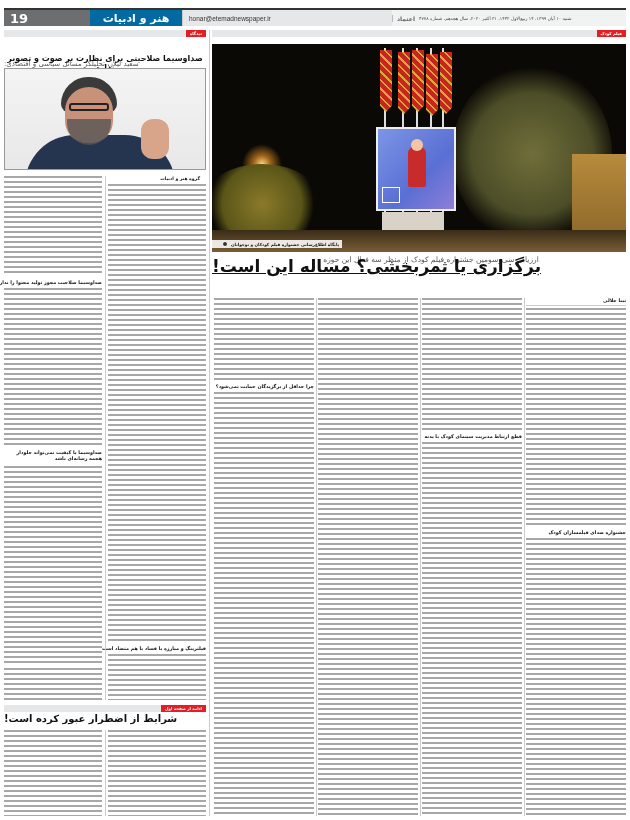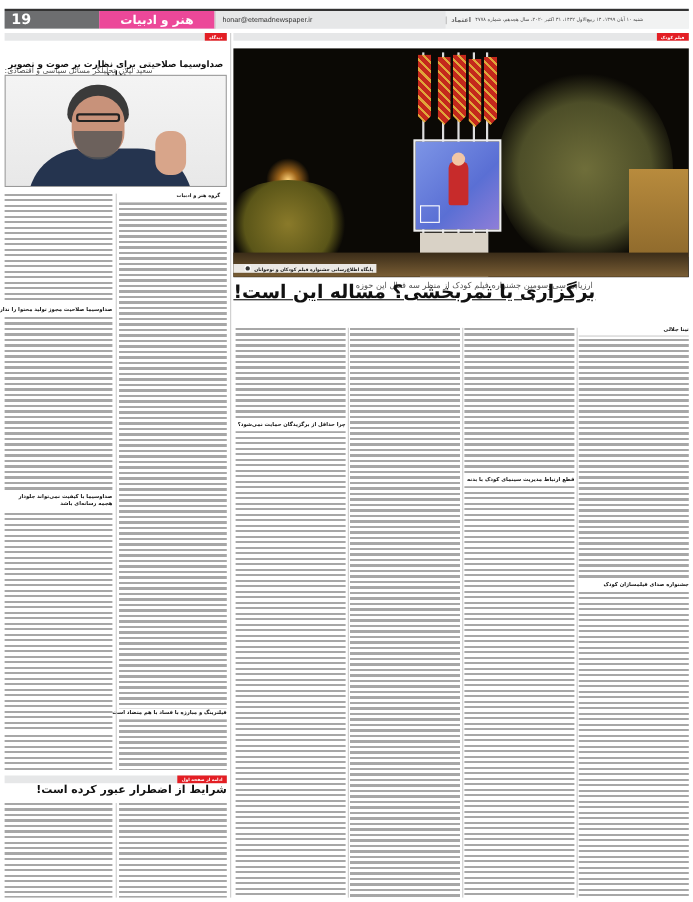--- a/index.html
+++ b/index.html
@@ -2,21 +2,21 @@
 <html><head>
 <meta charset="utf-8">
 <style>
   * { box-sizing: border-box; margin: 0; padding: 0; }
   html, body { width: 630px; height: 820px; background: #fff; overflow: hidden; }
   body { font-family: "DejaVu Sans", sans-serif; direction: rtl; color: #222; position: relative; }
 
   
   .masthead { position: absolute; top: 8px; left: 4px; width: 622px; height: 18px; border-top: 2px solid #333; display: flex; direction: ltr; background: #eceff2; }
   .mh-pagenum { width: 86px; background: #6d6e70; color: #fff; font: bold 13px "DejaVu Sans", sans-serif; display: flex; align-items: center; padding-left: 6px; }
-  .mh-section { width: 105px; background: #ec4899; color: #fff; font: bold 11px "DejaVu Sans", sans-serif; display: flex; align-items: center; justify-content: center; }
+  .mh-section { width: 92px; background: #0369a1; color: #fff; font: bold 11px "DejaVu Sans", sans-serif; display: flex; align-items: center; justify-content: center; }
   .mh-email { width: 210px; background: #e6e7e8; color: #333; font: 6.5px "Liberation Sans", sans-serif; display: flex; align-items: center; padding-left: 6px; border-left: 1px solid #ccc; }
   .mh-dateline { flex: 1; background: #f1f2f2; color: #444; font: 4.5px "DejaVu Sans", sans-serif; display: flex; align-items: center; justify-content: flex-end; padding-right: 6px; direction: rtl; gap: 4px; }
   .mh-logo { font: bold 6px "DejaVu Sans", sans-serif; color: #666; border-left: 1px solid #bbb; padding-left: 4px; }
 
   
   .kicker-bar { position: absolute; height: 7px; background: #e6e7e8; }
   .kicker-label { position: absolute; top: 0; right: 0; height: 7px; background: #e31e24; color: #fff; font: bold 4px "DejaVu Sans", sans-serif; padding: 0 4px; display: flex; align-items: center; }
   .left-sub { position: absolute; top: 60px; left: 4px; width: 202px; text-align: left; font: 7px "DejaVu Sans", sans-serif; color: #555; }
   .left-title { position: absolute; top: 54px; left: 4px; width: 202px; text-align: center; font: bold 8px "DejaVu Sans", sans-serif; color: #111; }
   .portrait { position: absolute; top: 68px; left: 4px; width: 202px; height: 102px; border: 1px solid #999; overflow: hidden; background: linear-gradient(180deg, #f4f4f4 0%, #e8e8e8 100%); }
@@ -49,21 +49,21 @@
   .caption { position: absolute; top: 240px; left: 212px; height: 8px; background: rgba(255,255,255,.88); font: bold 4.2px "DejaVu Sans", sans-serif; color: #111; padding: 0 3px 0 10px; display: flex; align-items: center; gap: 3px; }
   .cam-icon { width: 6px; height: 6px; border-radius: 50%; background: #333; border: 1px solid #fff; }
 
   .main-kicker { position: absolute; top: 255px; left: 224px; width: 414px; text-align: center; font: 7.5px "DejaVu Sans", sans-serif; color: #555; }
   .main-title { position: absolute; top: 256px; left: 212px; width: 414px; text-align: left; font: bold 17px "DejaVu Sans", sans-serif; color: #111; letter-spacing: -0.3px; text-decoration: underline; }
 
   .author { position: absolute; top: 298px; right: 4px; width: 100px; font: bold 4.8px "DejaVu Sans", sans-serif; color: #111; border-bottom: 1px solid #ccc; padding-bottom: 2px; }
 
   
   .bl-kicker-bar { position: absolute; top: 705px; left: 4px; width: 202px; height: 7px; background: #e6e7e8; }
-  .bl-title { position: absolute; top: 713px; left: 4px; width: 202px; text-align: right; font: bold 10px "DejaVu Sans", sans-serif; color: #111; }
+  .bl-title { position: absolute; top: 713px; left: 4px; width: 202px; text-align: left; font: bold 10px "DejaVu Sans", sans-serif; color: #111; }
 </style>
 </head>
 <body>
 
 <div class="masthead">
   <div class="mh-pagenum">19</div>
   <div class="mh-section">هنر و ادبیات</div>
   <div class="mh-email">honar@etemadnewspaper.ir</div>
   <div class="mh-dateline">
     <span>شنبه ۱۰ آبان ۱۳۹۹، ۱۴ ربیع‌الاول ۱۴۴۲، ۳۱ اکتبر ۲۰۲۰، سال هجدهم، شماره ۴۷۷۸</span>

